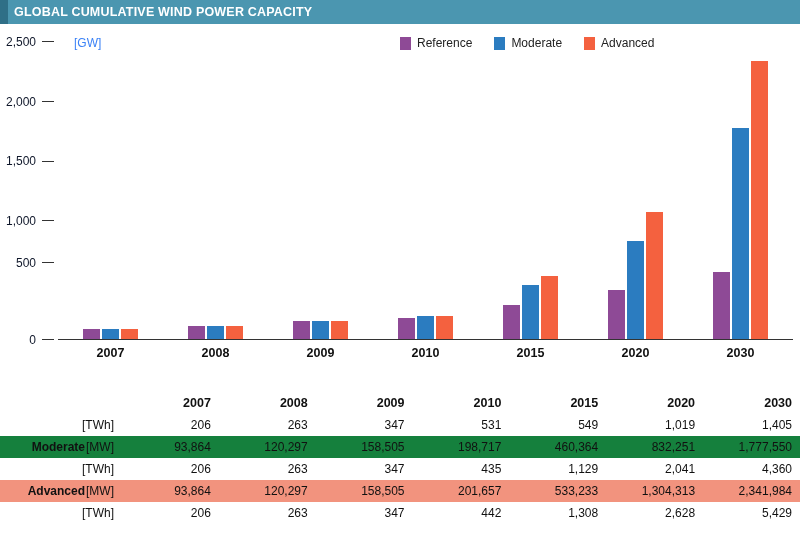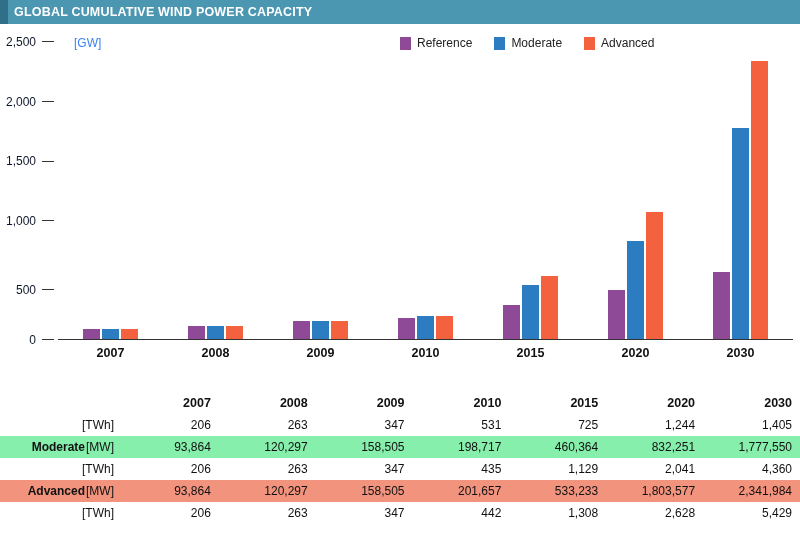--- a/index.html
+++ b/index.html
@@ -171,21 +171,21 @@
   td.rowlabel {
     text-align: left;
     padding-left: 4px;
     white-space: nowrap;
   }
   td.rowlabel .scen {
     font-weight: bold;
   }
   .row-ref { background: #a2629b; }
   .row-ref-alt { background: #ffffff; }
-  .row-mod { background: #86efac; }
+  .row-mod { background: #15803d; }
   .row-mod-alt { background: #ffffff; }
   .row-adv { background: #f2937e; border-radius: 7px; }
   .row-adv-alt { background: #ffffff; }
   .hdr-row td, .hdr-row th { background: #ffffff; }
 </style>
 </head>
 <body>
 
 <div class="page">
 
@@ -208,21 +208,21 @@
         </div>
         <div class="legend-item">
           <span class="legend-swatch" style="background: rgb(244, 97, 63);"></span>
           <span>Advanced</span>
         </div>
       </div>
 
     <div class="plot">
       <div id="yticks">
           <div class="ytick" style="top: 298px;"><span>0</span><span class="dash"></span></div>
-          <div class="ytick" style="top: 248px;"><span>500</span><span class="dash"></span></div>
+          <div class="ytick" style="top: 221px;"><span>500</span><span class="dash"></span></div>
           <div class="ytick" style="top: 178.8px;"><span>1,000</span><span class="dash"></span></div>
           <div class="ytick" style="top: 119.2px;"><span>1,500</span><span class="dash"></span></div>
           <div class="ytick" style="top: 59.6px;"><span>2,000</span><span class="dash"></span></div>
           <div class="ytick" style="top: 0px;"><span>2,500</span><span class="dash"></span></div>
         </div>
       <div class="groups" id="groups">
           <div class="group">
             <div class="bar" style="background: rgb(142, 74, 150); height: 11.1886px;"></div>
             <div class="bar" style="background: rgb(43, 124, 192); height: 11.1886px;"></div>
             <div class="bar" style="background: rgb(244, 97, 63); height: 11.1886px;"></div>
@@ -296,22 +296,22 @@
             <th class="hdr">2030</th>
           </tr>
       </thead>
       <tbody id="table-body">
           <tr class="row-ref-alt">
             <td class="rowlabel"><span style="margin-left: 58px;">[TWh]</span></td>
             <td>206</td>
             <td>263</td>
             <td>347</td>
             <td>531</td>
-            <td>725</td>
-            <td>1,244</td>
+            <td>549</td>
+            <td>1,019</td>
             <td>1,405</td>
           </tr>
           <tr class="row-mod">
             <td class="rowlabel"><span class="scen">Moderate</span><span style="margin-left: 1px;">[MW]</span></td>
             <td>93,864</td>
             <td>120,297</td>
             <td>158,505</td>
             <td>198,717</td>
             <td>460,364</td>
             <td>832,251</td>
@@ -327,21 +327,21 @@
             <td>2,041</td>
             <td>4,360</td>
           </tr>
           <tr class="row-adv">
             <td class="rowlabel"><span class="scen">Advanced</span><span style="margin-left: 1px;">[MW]</span></td>
             <td>93,864</td>
             <td>120,297</td>
             <td>158,505</td>
             <td>201,657</td>
             <td>533,233</td>
-            <td>1,803,577</td>
+            <td>1,304,313</td>
             <td>2,341,984</td>
           </tr>
           <tr class="row-adv-alt">
             <td class="rowlabel"><span style="margin-left: 58px;">[TWh]</span></td>
             <td>206</td>
             <td>263</td>
             <td>347</td>
             <td>442</td>
             <td>1,308</td>
             <td>2,628</td>

